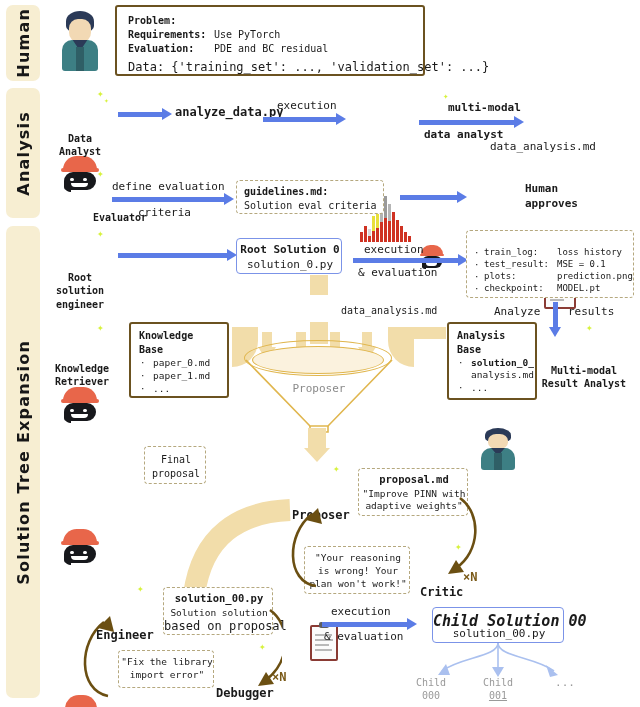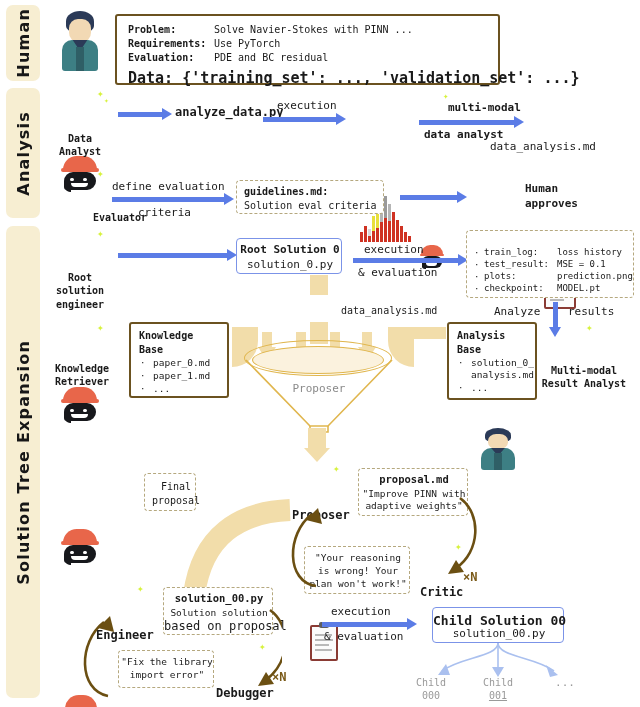--- a/index.html
+++ b/index.html
@@ -92,28 +92,27 @@
 </div>
 
 <div class="human abs" style="left:58px;top:10px;width:44px;height:62px;">
   <div class="hair"></div>
   <div class="head"></div>
   <div class="body"></div>
   <div class="collar"></div>
   <div class="lapel"></div>
 </div>
 
-<div class="solidbox abs" style="left:115px;top:14px;width:385px;height:71px;">
+<div class="solidbox abs" style="left:115px;top:5px;width:310px;height:71px;">
   <div class="txt abs" style="left:11px;top:7px;font-size:10px;font-weight:bold;">Problem:</div>
-  <div class="txt abs" style="left:97px;top:7px;font-size:10px;">Solve Navier-Stokes with PINN ...</div>
   <div class="txt abs" style="left:11px;top:21px;font-size:10px;font-weight:bold;">Requirements:</div>
   <div class="txt abs" style="left:97px;top:21px;font-size:10px;">Use PyTorch</div>
   <div class="txt abs" style="left:11px;top:35px;font-size:10px;font-weight:bold;">Evaluation:</div>
   <div class="txt abs" style="left:97px;top:35px;font-size:10px;">PDE and BC residual</div>
-  <div class="txt abs" style="left:11px;top:53px;font-size:15px;font-weight:bold;">Data: {'training_set': ..., 'validation_set': ...}</div>
+  <div class="txt abs" style="left:11px;top:53px;font-size:12px;font-weight:normal;">Data: {'training_set': ..., 'validation_set': ...}</div>
 </div>
 
 <div class="robot abs" style="left:60px;top:92px;width:40px;height:38px;">
   <div class="hat"></div>
   <div class="brim"></div>
   <div class="face"></div>
   <div class="eye eL"></div>
   <div class="eye eR"></div>
   <div class="mouth"></div>
   <div class="tail"></div>
@@ -277,21 +276,21 @@
   <div class="txt abs" style="left:9px;top:47px;font-size:9px;">·</div>
   <div class="txt abs" style="left:22px;top:46px;font-size:9.5px;">paper_1.md</div>
   <div class="txt abs" style="left:9px;top:60px;font-size:9px;">·</div>
   <div class="txt abs" style="left:22px;top:59px;font-size:9.5px;">...</div>
 </div>
 
 <div class="solidbox abs" style="left:447px;top:322px;width:90px;height:78px;">
   <div class="txt abs" style="left:8px;top:5px;font-size:10px;font-weight:bold;">Analysis</div>
   <div class="txt abs" style="left:8px;top:19px;font-size:10px;font-weight:bold;">Base</div>
   <div class="txt abs" style="left:9px;top:34px;font-size:9px;">·</div>
-  <div class="txt abs" style="left:22px;top:33px;font-size:9.5px;">solution_0_</div>
+  <div class="txt abs" style="left:22px;top:33px;font-size:9.5px;font-weight:bold;">solution_0_</div>
   <div class="txt abs" style="left:22px;top:45px;font-size:9.5px;">analysis.md</div>
   <div class="txt abs" style="left:9px;top:59px;font-size:9px;">·</div>
   <div class="txt abs" style="left:22px;top:58px;font-size:9.5px;">...</div>
 </div>
 
 <div class="spark abs" style="left:586px;top:322px;font-size:11px;">✦</div>
 <div class="txt ctr abs" style="left:528px;top:364px;width:112px;font-size:10px;font-weight:bold;">Multi-modal
 Result Analyst</div>
 
 <div class="cream" style="left:232px;top:327px;width:26px;height:40px;border-radius:0 0 26px 0;"></div>
@@ -324,21 +323,21 @@
   <svg class="abs" width="150" height="80" style="left:0;top:16px;" viewBox="0 0 150 80">
     <path d="M2 4 L66 70 L84 70 L148 4" fill="none" stroke="#e0b64e" stroke-width="1.6"></path>
     <path d="M66 70 L66 76 L84 76 L84 70" fill="none" stroke="#e0b64e" stroke-width="1.6"></path>
   </svg>
   <div class="txt ctr abs" style="left:0;top:42px;width:150px;font-size:11px;color:#8a8a8a;">Proposer</div>
 </div>
 
 <div class="cream" style="left:308px;top:428px;width:18px;height:22px;"></div>
 <div class="abs" style="left:304px;top:448px;width:0;height:0;border-left:13px solid transparent;border-right:13px solid transparent;border-top:14px solid #f2ddaa;"></div>
 
-<div class="dashbox abs" style="left:144px;top:473px;width:52px;height:38px;">
+<div class="dashbox abs" style="left:144px;top:446px;width:62px;height:38px;">
   <div class="txt ctr abs" style="left:0;top:6px;width:62px;font-size:10px;">Final</div>
   <div class="txt ctr abs" style="left:0;top:20px;width:62px;font-size:10px;">proposal</div>
 </div>
 
 <svg class="abs" width="200" height="160" style="left:140px;top:480px;" viewBox="0 0 200 160">
   <path d="M150 30 C 100 32, 62 55, 54 115" stroke="#f2ddaa" stroke-width="22" fill="none" stroke-linecap="butt"></path>
   <polygon points="36,110 72,110 54,142" fill="#f2ddaa"></polygon>
 </svg>
 
 <div class="spark abs" style="left:333px;top:463px;font-size:11px;">✦</div>
@@ -390,21 +389,21 @@
   <polygon points="204,72 212,84 196,86" fill="#6b4f12"></polygon>
   <path d="M46 96 C 16 90, 16 42, 42 22" stroke="#6b4f12" stroke-width="2.6" fill="none"></path>
   <polygon points="36,28 48,16 52,32" fill="#6b4f12"></polygon>
 </svg>
 
 <div class="txt abs" style="left:331px;top:605px;font-size:11px;">execution</div>
 <div class="barrow" style="left:322px;top:622px;width:86px;"></div>
 <div class="txt abs" style="left:324px;top:630px;font-size:11px;">&amp; evaluation</div>
 
 <div class="bluebox abs" style="left:432px;top:607px;width:132px;height:36px;">
-  <div class="txt ctr abs" style="left:0;top:4px;width:132px;font-size:13px;font-weight:bold;">Child Solution 00</div>
+  <div class="txt ctr abs" style="left:0;top:4px;width:132px;font-size:15px;font-weight:bold;font-style:italic;">Child Solution 00</div>
   <div class="txt ctr abs" style="left:0;top:19px;width:132px;font-size:11px;">solution_00.py</div>
 </div>
 
 <svg class="abs" width="190" height="42" style="left:400px;top:643px;" viewBox="0 0 190 42">
   <path d="M98 0 C 98 14, 60 14, 42 28" stroke="#aac0ef" stroke-width="1.6" fill="none"></path>
   <polygon points="46,21 38,32 50,32" fill="#aac0ef"></polygon>
   <path d="M98 0 L98 28" stroke="#aac0ef" stroke-width="1.6" fill="none"></path>
   <polygon points="92,24 98,34 104,24" fill="#aac0ef"></polygon>
   <path d="M98 0 C 98 14, 136 14, 154 28" stroke="#aac0ef" stroke-width="1.6" fill="none"></path>
   <polygon points="146,22 158,32 150,34" fill="#aac0ef"></polygon>

